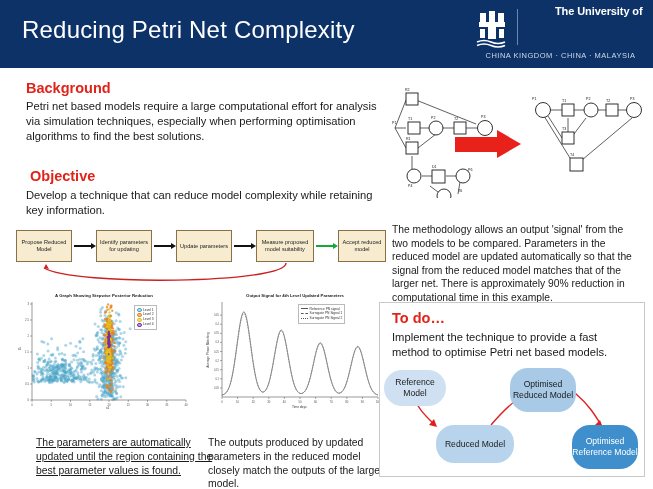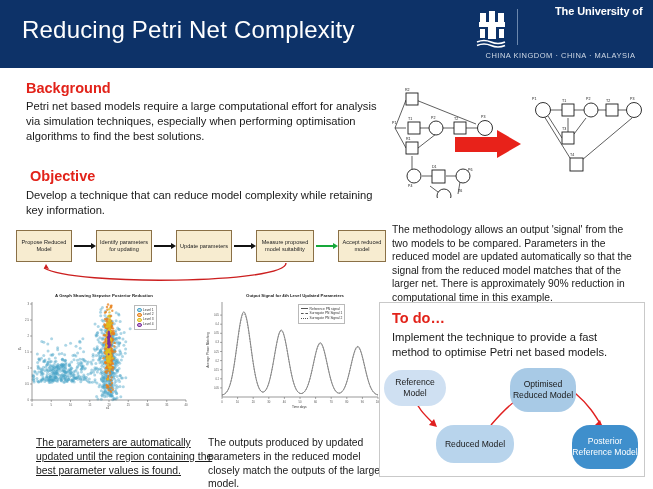--- a/index.html
+++ b/index.html
@@ -1744,15 +1744,15 @@
     <polygon points="58,62 50,60 55,54" fill="#e02020"></polygon>
     <path d="M112 60 C 124 46, 132 38, 142 32" stroke="#e02020" stroke-width="1.4" fill="none"></path>
     <polygon points="145,30 137,30 140,36" fill="#e02020"></polygon>
     <path d="M196 28 C 210 40, 216 50, 222 60" stroke="#e02020" stroke-width="1.4" fill="none"></path>
     <polygon points="224,63 216,60 221,55" fill="#e02020"></polygon>
   </svg>
 
   <div class="mbox" style="left:384px;top:370px;width:62px;height:36px;background:#cfe0f2;">Reference Model</div>
   <div class="mbox" style="left:436px;top:425px;width:78px;height:38px;background:#b8d4ec;">Reduced Model</div>
   <div class="mbox" style="left:502px;top:368px;width:66px;height:44px;background:#a8cae6;margin-left:8px;">Optimised Reduced Model</div>
-  <div class="mbox" style="left:572px;top:425px;width:66px;height:44px;background:#3f8fcc;color:#fff;">Posterior Reference Model</div>
+  <div class="mbox" style="left:572px;top:425px;width:66px;height:44px;background:#3f8fcc;color:#fff;">Optimised Reference Model</div>
 
 </div>
 
 </body></html>

